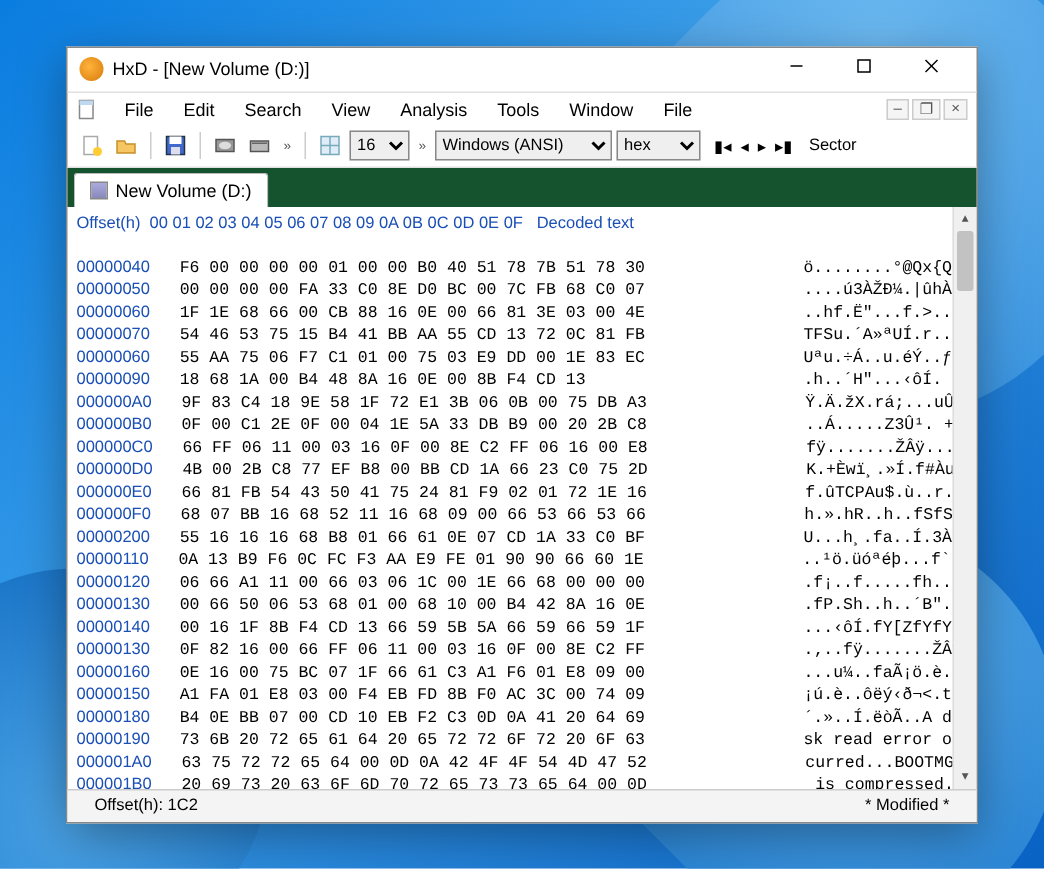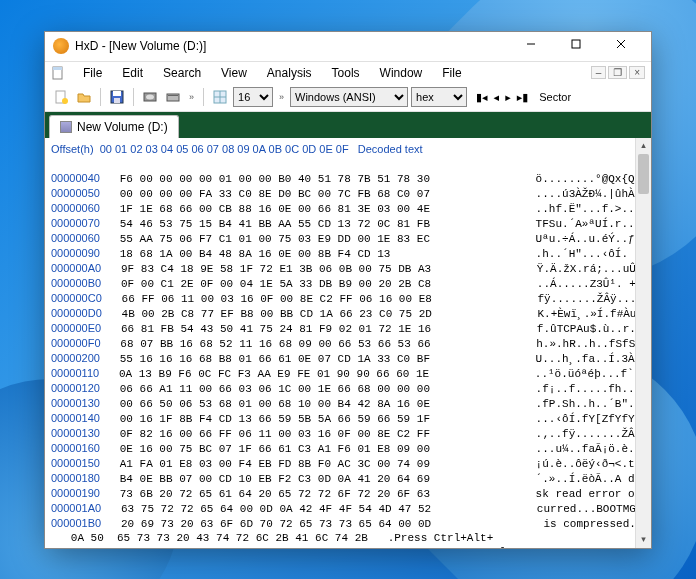--- a/index.html
+++ b/index.html
@@ -184,14 +184,19 @@
    0A 50  65 73 73 20 43 74 72 6C 2B 41 6C 74 2B   .Press Ctrl+Alt+
    44 65 6C 20 74 6F 20 72 65 73 74 61 72 74 0D 0A                Del to restart..
    00 00 00 00 00 00 00 00 00 00 00 00 00 00 00 00                ................
     <div class="sb">
       <div class="ar" style="top:0">▴</div>
       <div class="tr"><div class="th"></div></div>
       <div class="ar" style="bottom:0">▾</div>
     </div>
   </div>
 
+  <div class="statusbar">
+    <div class="cell">Offset(h): 1C2</div>
+    <div class="spacer"></div>
+    <div class="cell">* Modified *</div>
+  </div>
 
 </div>
 
 </body></html>

